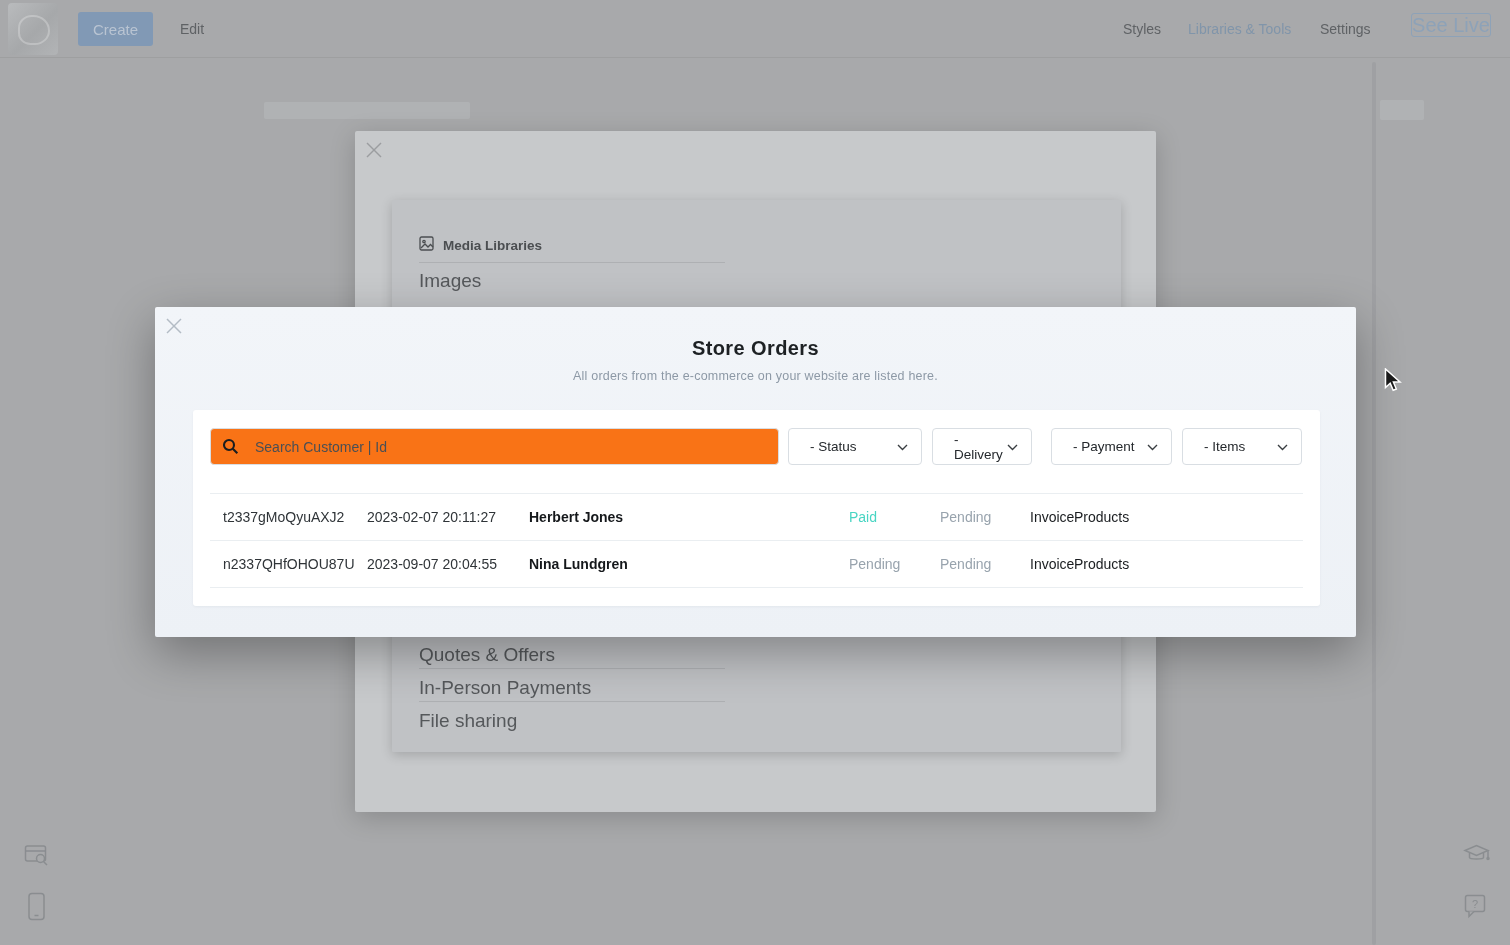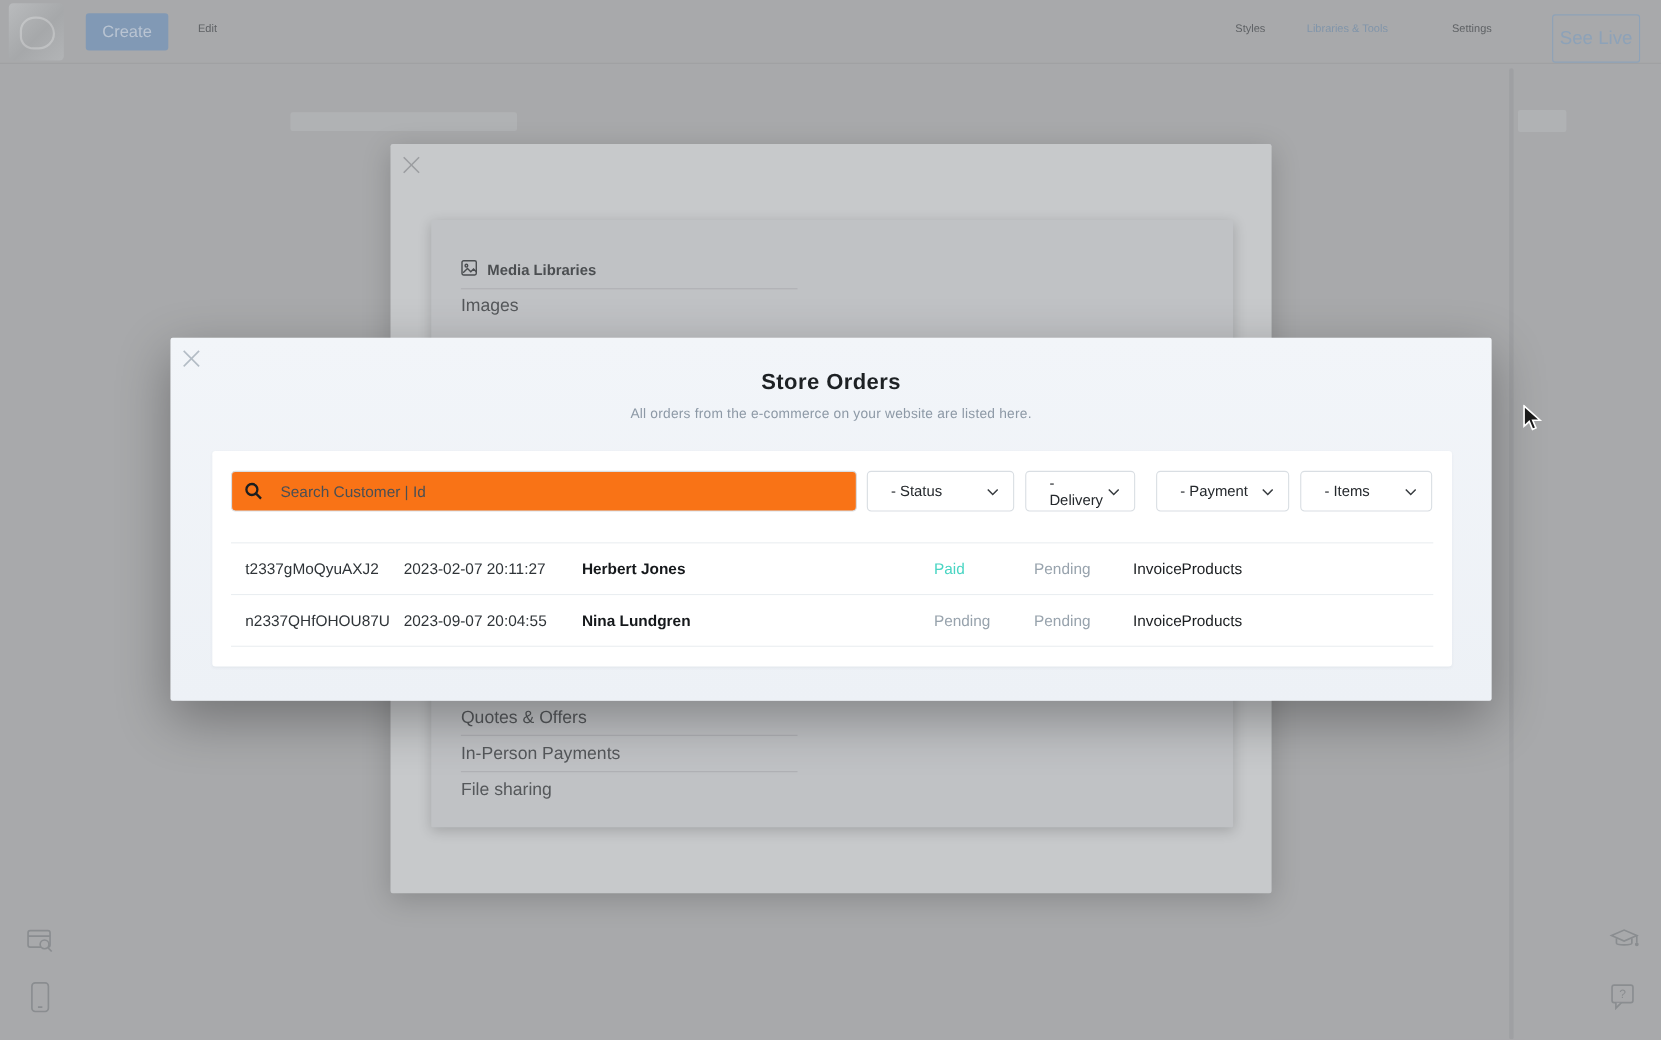--- a/index.html
+++ b/index.html
@@ -9,45 +9,45 @@
   .abs { position:absolute; }
 
   
   .topbar { left:0; top:0; width:1510px; height:58px; border-bottom:1px solid rgba(0,0,0,0.06); }
   .logo { left:8px; top:3px; width:50px; height:52px; border-radius:4px;
           background:linear-gradient(135deg,#b9bbbd 0%,#a6a8aa 55%,#b2b4b6 100%); }
   .logo::after { content:""; position:absolute; left:10px; top:12px; width:28px; height:26px;
           border-radius:50% 60% 55% 45%; border:2px solid rgba(255,255,255,0.25); }
   .btn-create { left:78px; top:12px; width:75px; height:34px; background:#8199b5; border-radius:3px;
           color:#b9c4d2; font-size:15px; font-weight:500; display:flex; align-items:center; justify-content:center; }
-  .nav-item { top:21px; font-size:10px; color:#5f6265; white-space:nowrap; }
+  .nav-item { top:21px; font-size:14px; color:#5f6265; white-space:nowrap; }
   .nav-item.active { color:#8095aa; }
-  .btn-seelive { left:1411px; top:13px; width:80px; height:44px; border:1px solid #8da2b8; border-radius:3px;
-          color:#8da2b8; font-size:17px; display:flex; align-items:center; justify-content:center; }
+  .btn-seelive { left:1411px; top:13px; width:80px; height:24px; border:1px solid #8da2b8; border-radius:3px;
+          color:#8da2b8; font-size:20px; display:flex; align-items:center; justify-content:center; }
 
   
   .ghost-strip { background:#b3b5b7; border-radius:2px; opacity:.75; }
   .page-scrollbar { left:1372px; top:62px; width:4px; height:883px; background:#97999c; opacity:.55; border-radius:2px; }
 
   
   .corner-icon { color:#8a8d90; }
   .corner-icon svg { display:block; }
 
   
   .lib-modal { left:355px; top:131px; width:801px; height:681px; background:#c7c9cb; border-radius:2px;
           box-shadow:0 6px 26px rgba(0,0,0,0.18); }
   .lib-title { left:0; top:164px; width:100%; text-align:center; font-size:17px; font-weight:500;
           color:#5c5f62; letter-spacing:.3px; }
   .lib-close { left:9px; top:9px; width:20px; height:20px; cursor:pointer; }
   .lib-card { left:37px; top:69px; width:729px; height:552px; background:#c0c2c5; border-radius:1px;
           box-shadow:0 3px 12px rgba(0,0,0,0.18); }
   .lib-section-head { left:27px; top:36px; display:flex; align-items:center; gap:9px;
           font-size:13.5px; font-weight:700; color:#4b4e51; }
   .lib-sep { left:27px; width:306px; height:0; border-top:1px solid #aeb0b3; }
-  .lib-item { left:27px; font-size:16px; color:#55585b; }
+  .lib-item { left:27px; font-size:19px; color:#55585b; }
 
   
   .orders-modal { left:155px; top:307px; width:1201px; height:330px; border-radius:2px;
           background:linear-gradient(180deg,#f2f5f9 0%,#edf1f6 100%);
           box-shadow:0 16px 48px rgba(0,0,0,0.32); z-index:40; }
   .orders-close { left:8px; top:8px; width:22px; height:22px; cursor:pointer; }
   .orders-title { left:0; top:30px; width:100%; text-align:center; font-size:20px; font-weight:600;
           color:#1d2124; letter-spacing:.4px; }
   .orders-subtitle { left:0; top:62px; width:100%; text-align:center; font-size:12.5px; color:#8d99a6;
           letter-spacing:.2px; }

